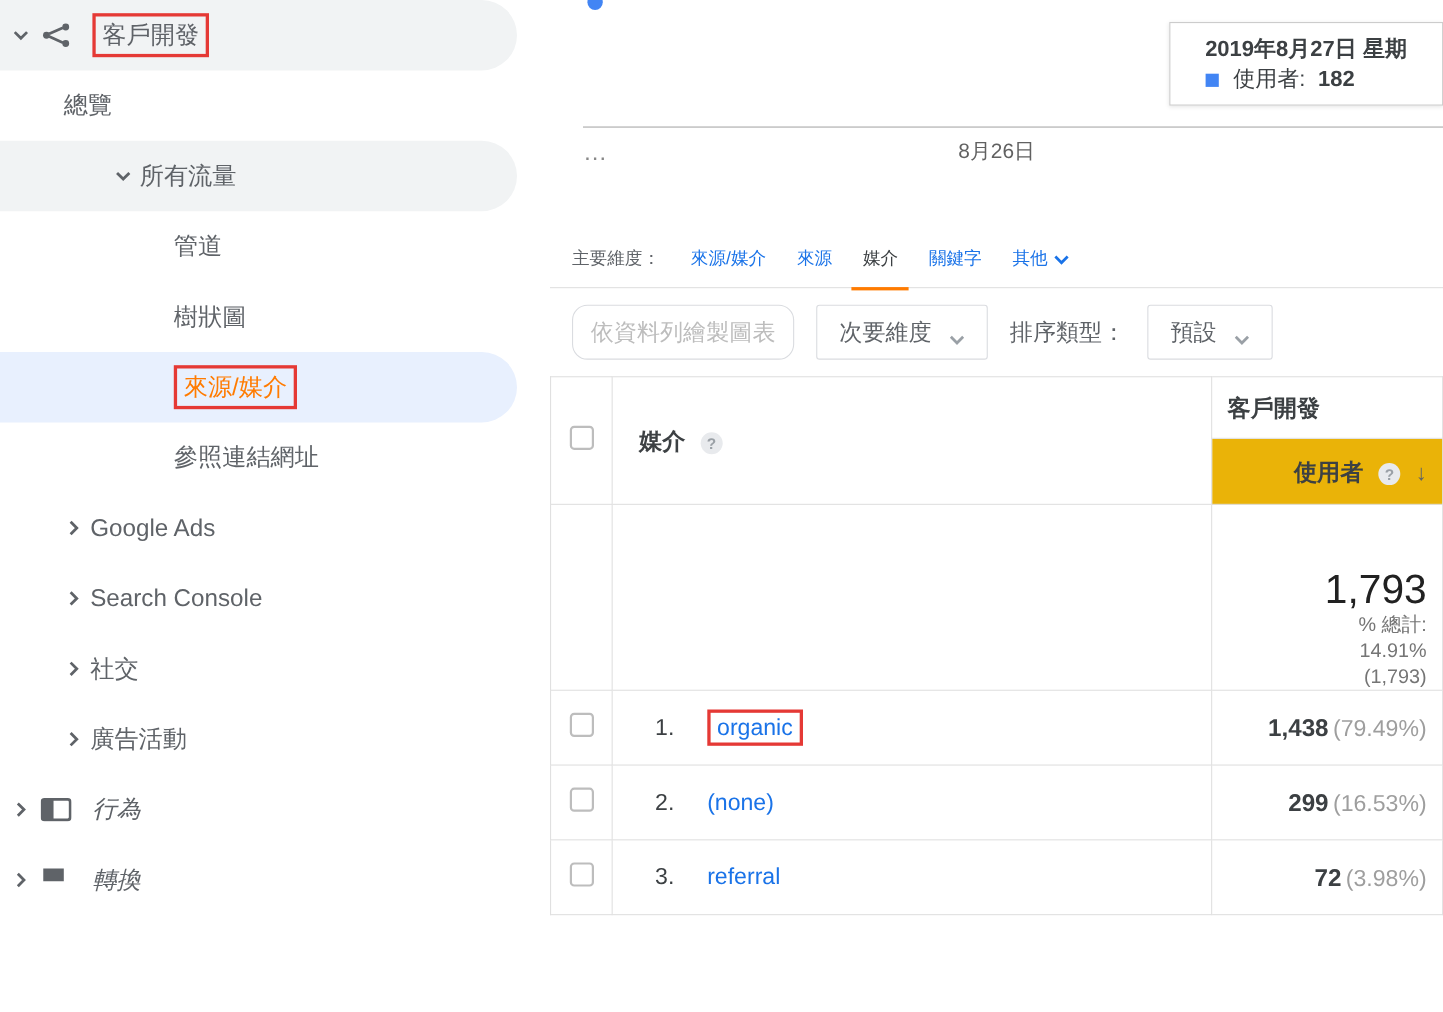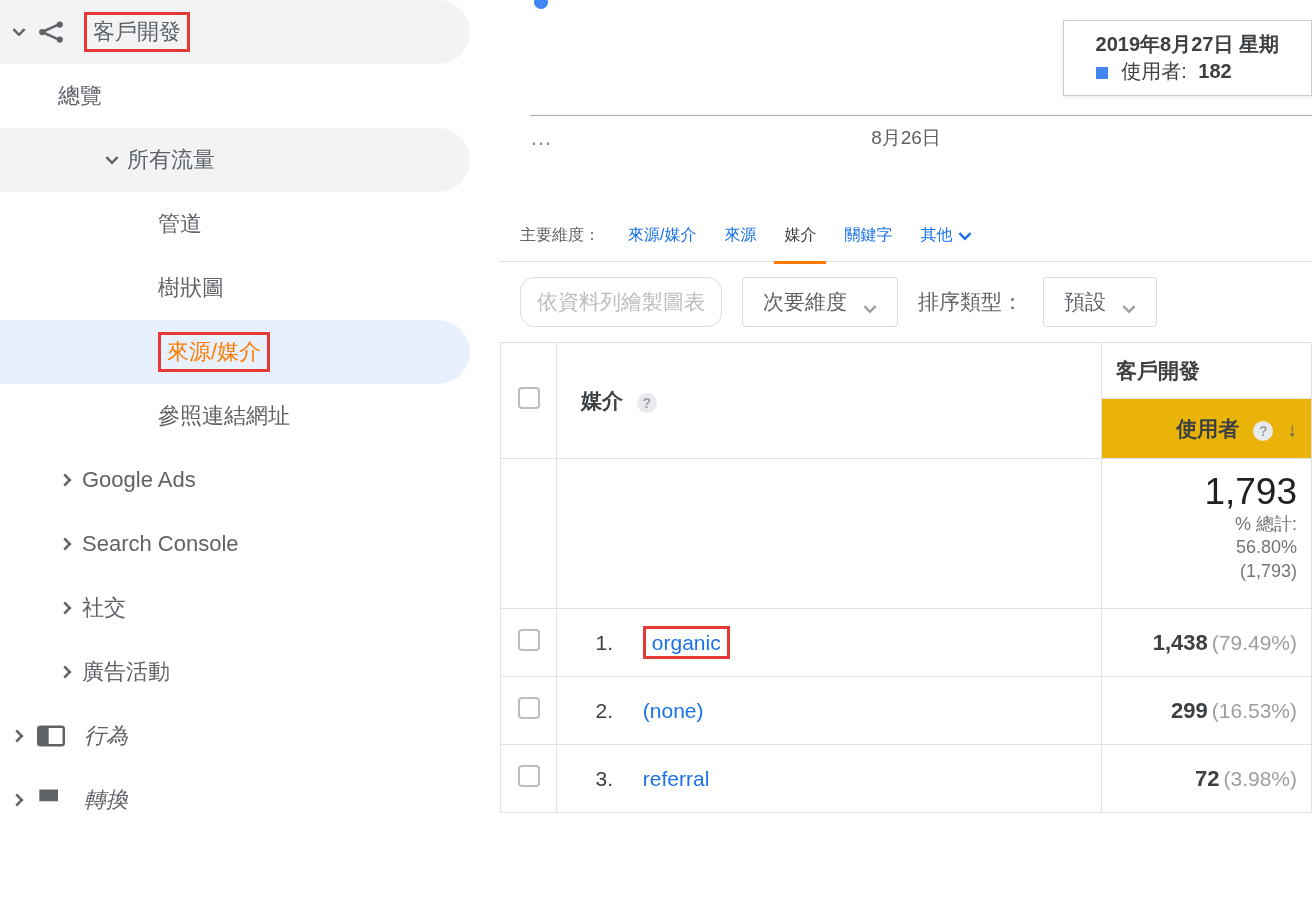--- a/index.html
+++ b/index.html
@@ -51,21 +51,21 @@
     .tbl { width: 100%; border-collapse: collapse; font-size: 21px; }
     .tbl th, .tbl td { border: 1px solid #e0e0e0; }
     .tbl .hdr-top th { height: 56px; background: #fff; }
     .tbl .hdr-bot th { height: 60px; background: #eab308; vertical-align: middle; }
     .col-check { width: 56px; text-align: center; }
     .col-medium { text-align: left; padding-left: 24px; }
     .col-metric { width: 210px; text-align: right; padding-right: 14px; }
     .help-icon { display:inline-block; width:20px; height:20px; border-radius:50%; background:#e8eaed; color:#9aa0a6; font-size:14px; text-align:center; line-height:20px; margin-left:8px; }
     .arrow-down { margin-left: 8px; color: #5f6368; font-size:20px; }
     .summary-cell { height: 150px; vertical-align: top; text-align: right; padding-right: 14px; padding-top: 12px; }
-    .summary-cell .big { font-size: 37px; font-weight: 400; color: #212121; }
+    .summary-cell .big { font-size: 37px; font-weight: 400; color: #212121; margin-top: 44px; }
     .summary-cell .small { font-size: 18px; color: #757575; line-height: 1.3; }
     .data-row td { height: 68px; }
     .data-row .link { color: #1a73e8; }
     .metric-val { font-weight: bold; font-size: 22px; margin-top: 23px; }
     .metric-pct { color: #9e9e9e; font-size: 21px; margin-left: 4px; }
     .checkbox { width: 22px; height: 22px; border: 2px solid #bdbdbd; border-radius: 4px; display: inline-block; }
     
     svg { display: block; }
   </style>
 </head>
@@ -248,21 +248,21 @@
           </th>
         </tr>
       </thead>
       <tbody>
         <tr>
           <td class="col-check"></td>
           <td class="col-medium"></td>
           <td class="summary-cell">
             <div class="big">1,793</div>
             <div class="small">% 總計:</div>
-            <div class="small">56.80%</div>
+            <div class="small">14.91%</div>
             <div class="small">(1,793)</div>
           </td>
         </tr>
 
         <tr class="data-row">
           <td class="col-check"><span class="checkbox"></span></td>
           <td class="col-medium">
             <span style="display:inline-block;width:32px;text-align:right;margin-right:24px;">1.</span>
             <span class="link redbox">organic</span>
           </td>

